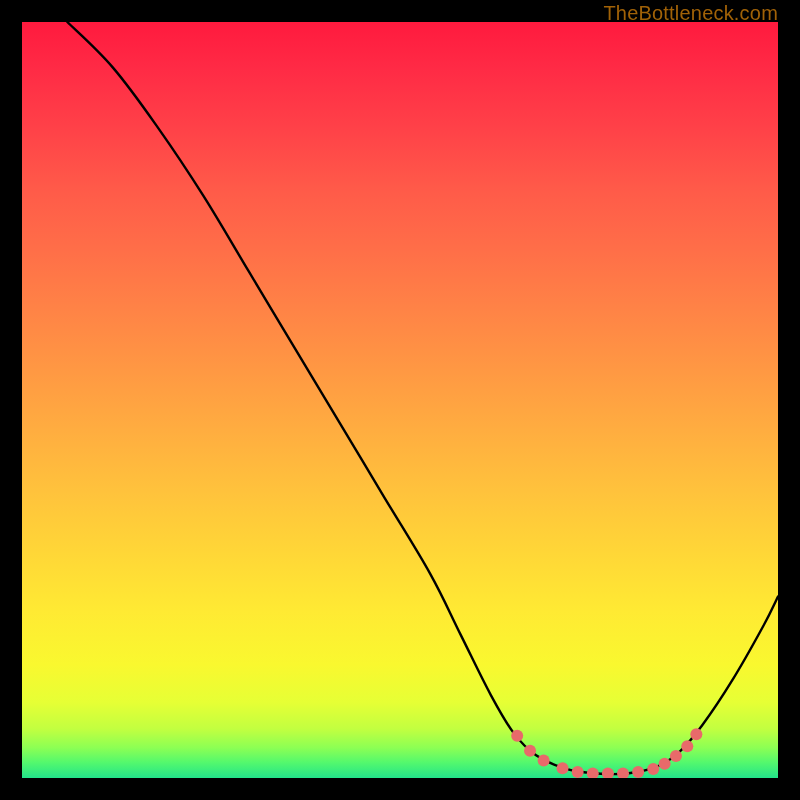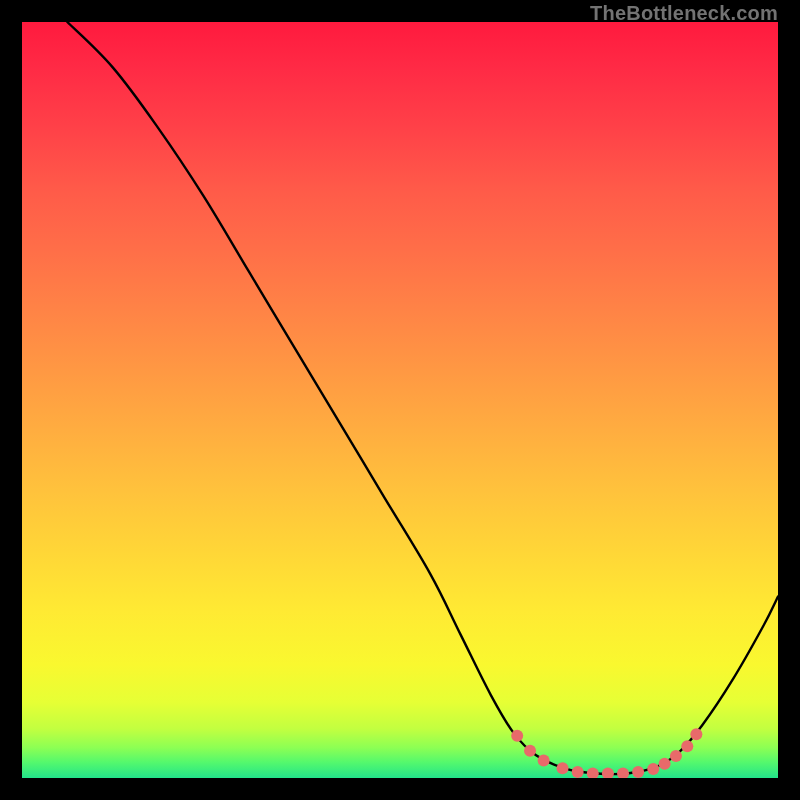--- a/index.html
+++ b/index.html
@@ -24,22 +24,22 @@
     left: 0;
     top: 0;
     width: 100%;
     height: 100%;
   }
   .watermark {
     position: absolute;
     top: 2px;
     right: 22px;
     font-size: 20px;
-    font-weight: 700;
-    color: #737373;
+    font-weight: 400;
+    color: #a16207;
     letter-spacing: 0.2px;
   }
   svg { display: block; }
 </style>
 </head>
 <body>
 
 <div class="watermark">TheBottleneck.com</div>
 
 <div class="frame">

